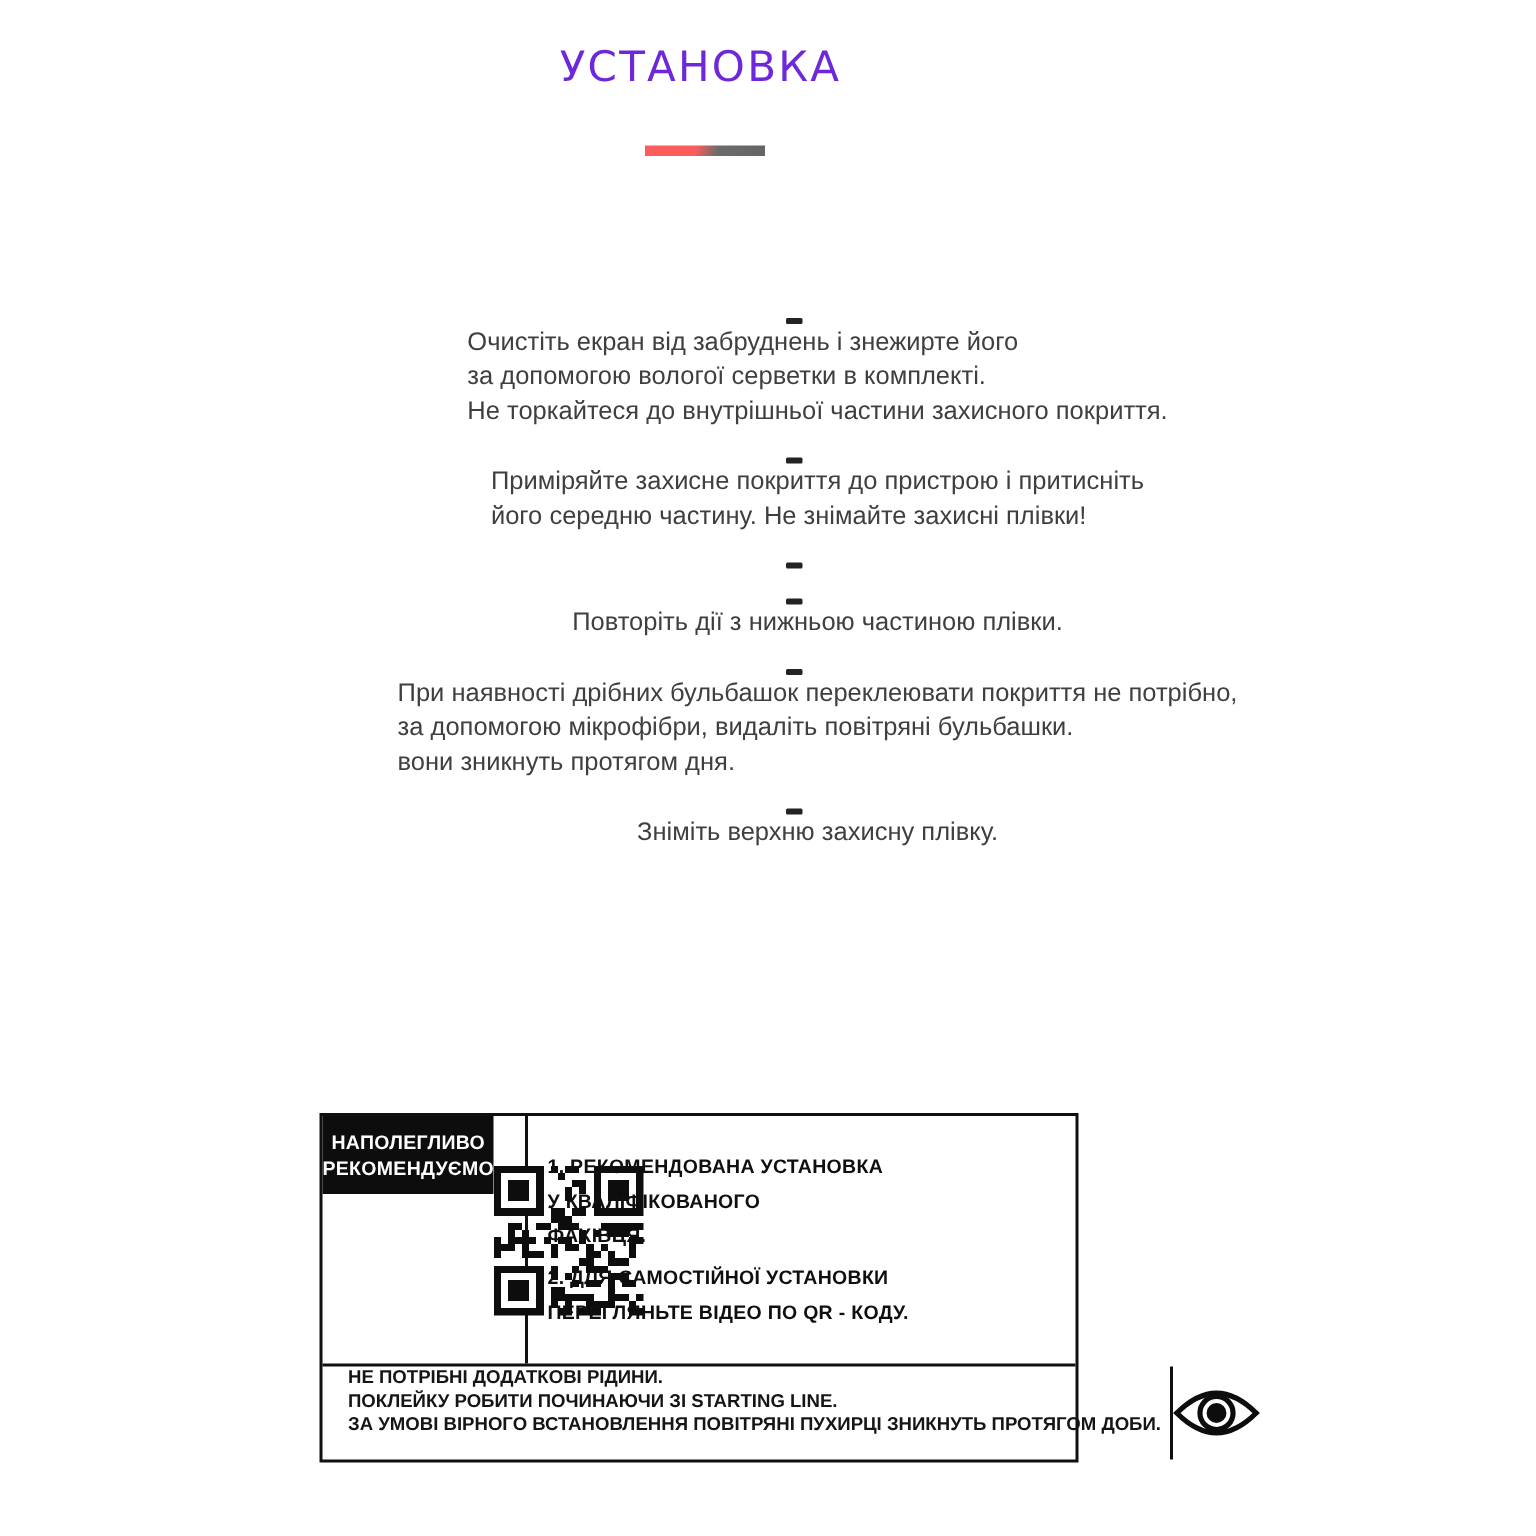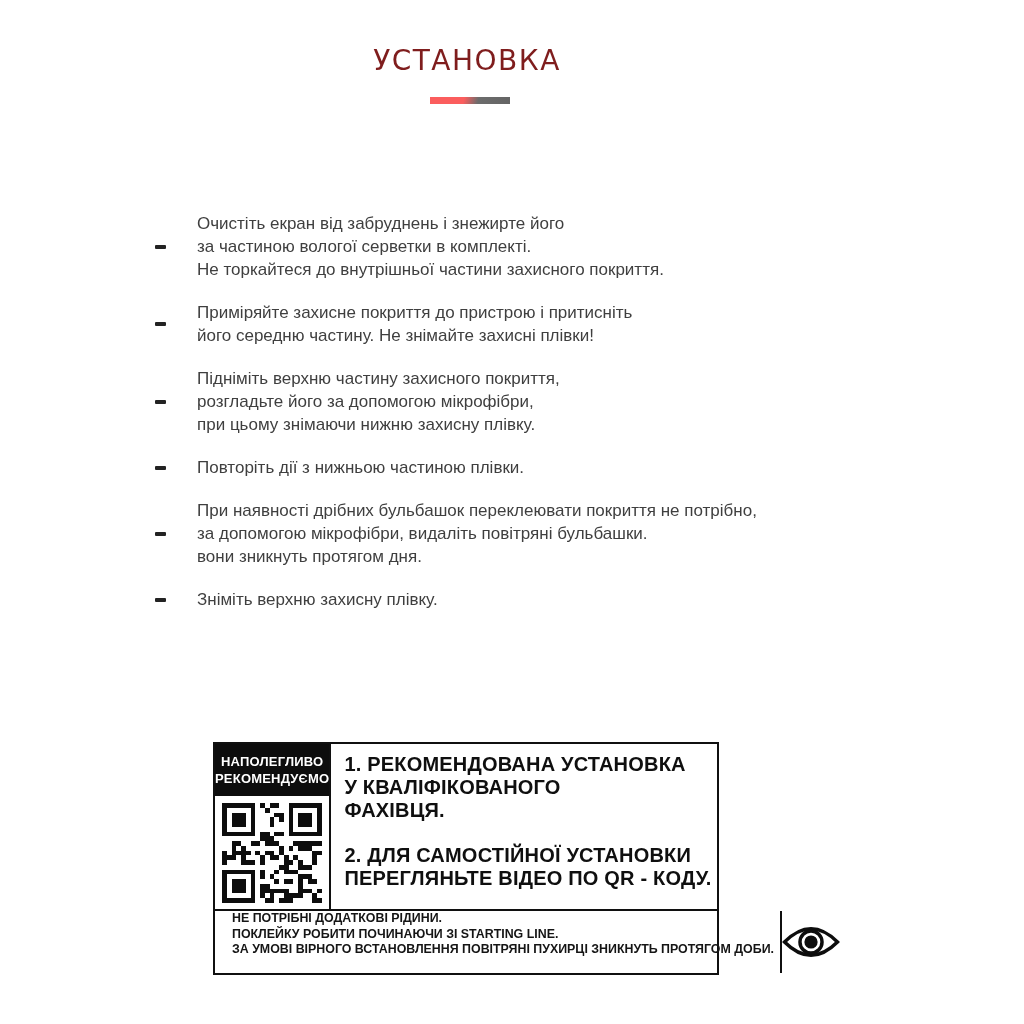--- a/index.html
+++ b/index.html
@@ -1,103 +1,98 @@
 <!DOCTYPE html>
 <html><head>
 <meta charset="utf-8">
 <style>
   * { margin: 0; padding: 0; box-sizing: border-box; }
   html, body { width: 1024px; height: 1024px; background: #ffffff; overflow: hidden; }
   body { font-family: "Liberation Sans", sans-serif; position: relative; }
 
   
   .title {
-    position: absolute; top: 44px; left: 0; width: 934px;
+    position: absolute; top: 28px; left: 0; width: 934px;
     text-align: center;
     font-family: "DejaVu Sans", sans-serif;
     font-size: 28px; font-weight: 500; letter-spacing: 1.5px;
-    color: #7f1d1d;
+    color: #6d28d9;
   }
   .divider {
     position: absolute; top: 97px; left: 430px; width: 80px; height: 7px;
     background: linear-gradient(105deg, #fb5d5d 0%, #fb5d5d 42%, #6c6c6c 60%, #646464 100%);
   }
 
   
   .list {
     position: absolute; top: 212px; left: 155px; width: 780px;
     font-size: 17px; line-height: 23px; color: #3f3f3f;
   }
-  .li { display: flex; align-items: center; margin-bottom: 20px; }
+  .li { display: flex; align-items: center; margin-bottom: 20px; flex-direction: column; }
   .dash {
     width: 11px; height: 4px; background: #232323; border-radius: 1px;
     flex-shrink: 0; margin-right: 31px;
   }
   .ln { white-space: nowrap; }
 
   
   .rec-box {
     position: absolute; left: 213px; top: 742px; width: 506px; height: 233px;
     border: 2px solid #101010; display: flex; flex-direction: column;
     background: #fff;
   }
   .rb-top { height: 167px; display: flex; border-bottom: 2px solid #101010; }
-  .rb-left { width: 137px; border-right: 2px solid #101010; display: flex; flex-direction: column; }
+  .rb-left { width: 137px; border-right: 2px solid #101010; display: flex; }
   .rb-badge {
     background: #0d0d0d; color: #ffffff; height: 52px;
     display: flex; flex-direction: column; justify-content: center;
     text-align: center; font-weight: bold; font-size: 13px; line-height: 17px;
     letter-spacing: 0.2px;
   }
   .rb-qr { flex: 1; display: flex; align-items: center; justify-content: center; }
   .rb-right {
-    flex: 1; padding: 9px 8px 0 13px;
-    font-weight: bold; font-size: 20px; line-height: 23px; color: #0f0f0f;
+    flex: 1; padding: 22px 8px 0 13px;
+    font-weight: bold; font-size: 13px; line-height: 23px; color: #0f0f0f;
     letter-spacing: 0.2px;
   }
-  .rb-point + .rb-point { margin-top: 22px; }
+  .rb-point + .rb-point { margin-top: 5px; }
   .rb-bottom { flex: 1; display: flex; }
   .rb-notes {
     flex: 1; padding: 0 6px 0 17px;
     font-weight: bold; font-size: 12.4px; line-height: 15.6px; color: #151515;
   }
   .rb-eye { width: 74px; border-left: 2px solid #101010; display: flex; align-items: center; justify-content: center; }
 </style>
 </head>
 <body>
 
 <div class="title">УСТАНОВКА</div>
 <div class="divider"></div>
 
 <div class="list">
 
   <div class="li">
     <span class="dash"></span>
     <div class="li-text">
       <div class="ln">Очистіть екран від забруднень і знежирте його</div>
-      <div class="ln">за частиною вологої серветки в комплекті.</div>
+      <div class="ln">за допомогою вологої серветки в комплекті.</div>
       <div class="ln">Не торкайтеся до внутрішньої частини захисного покриття.</div>
     </div>
   </div>
 
   <div class="li">
     <span class="dash"></span>
     <div class="li-text">
       <div class="ln">Приміряйте захисне покриття до пристрою і притисніть</div>
       <div class="ln">його середню частину. Не знімайте захисні плівки!</div>
     </div>
   </div>
 
   <div class="li">
     <span class="dash"></span>
-    <div class="li-text">
-      <div class="ln">Підніміть верхню частину захисного покриття,</div>
-      <div class="ln">розгладьте його за допомогою мікрофібри,</div>
-      <div class="ln">при цьому знімаючи нижню захисну плівку.</div>
-    </div>
   </div>
 
   <div class="li">
     <span class="dash"></span>
     <div class="li-text">
       <div class="ln">Повторіть дії з нижньою частиною плівки.</div>
     </div>
   </div>
 
   <div class="li">

